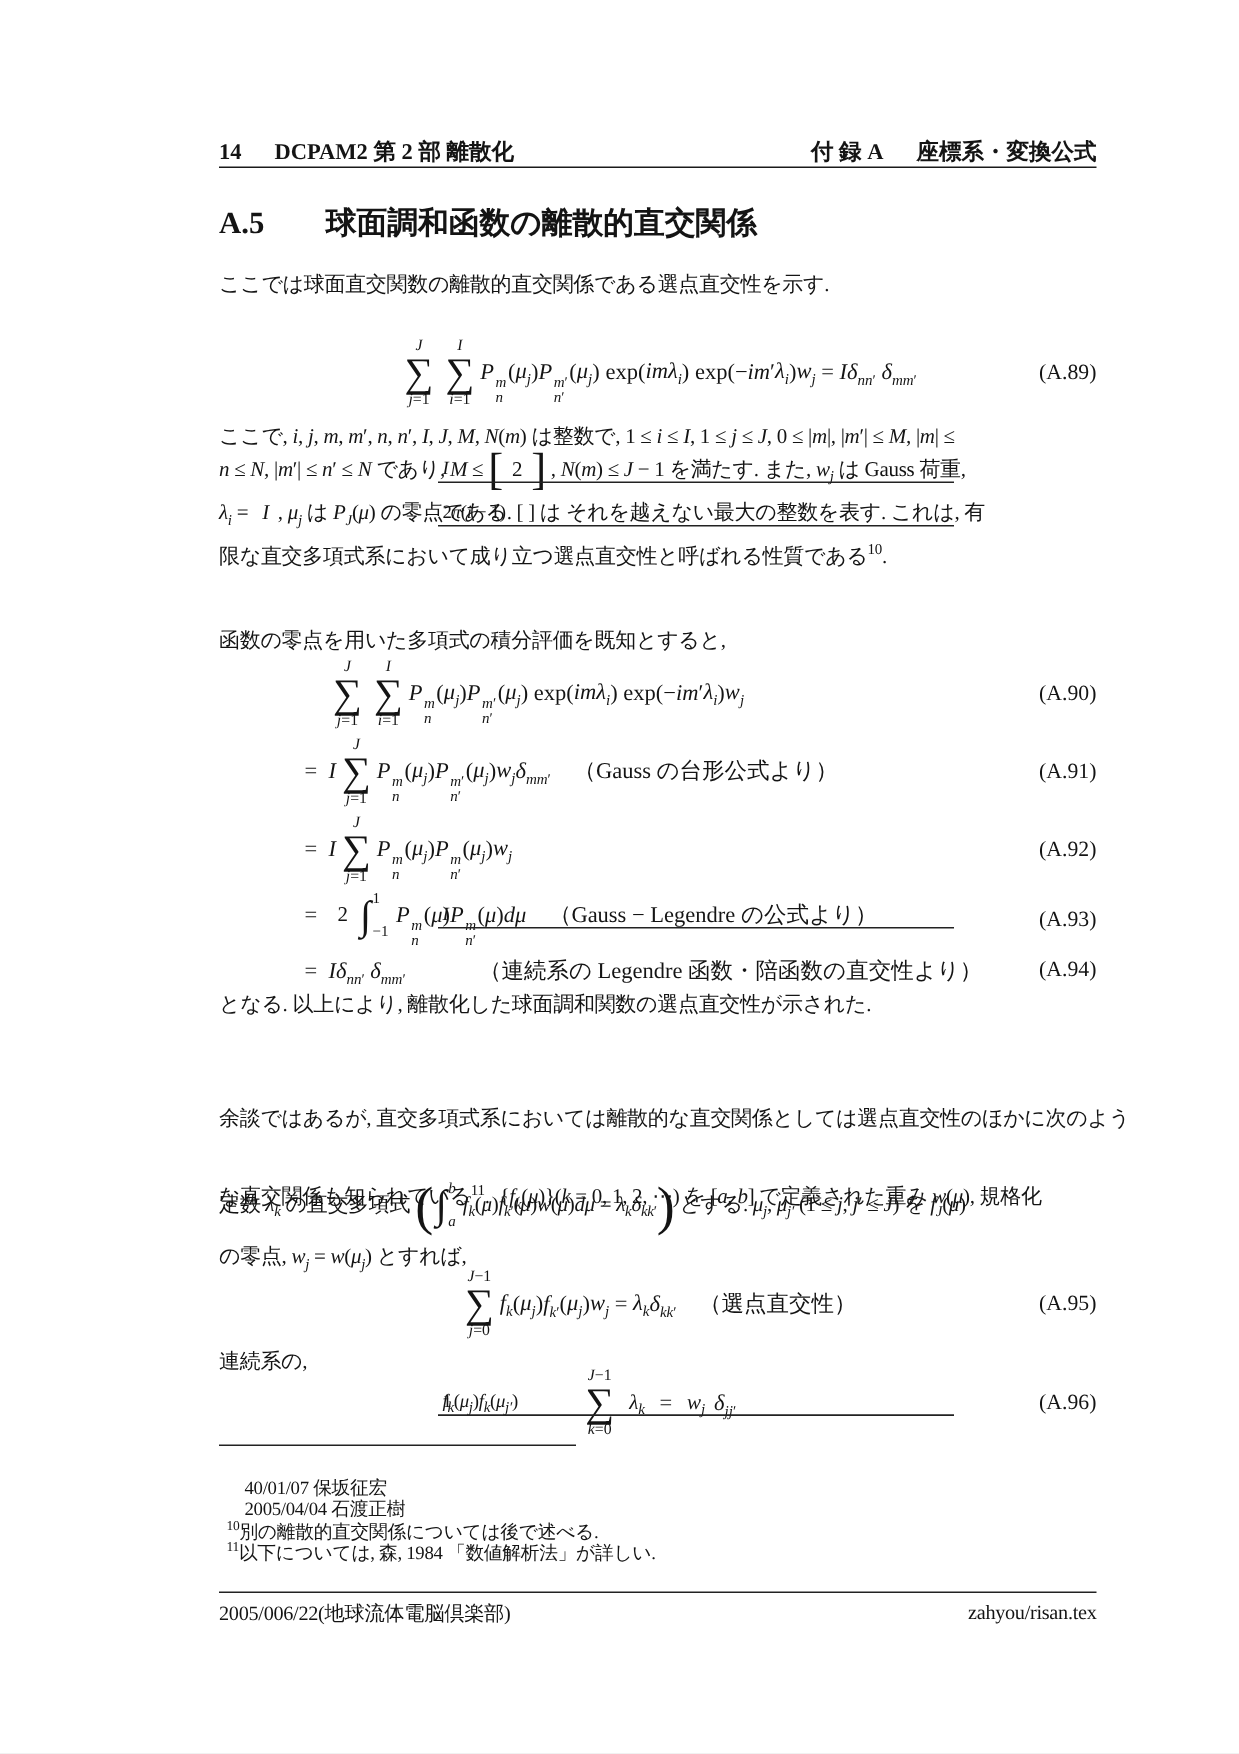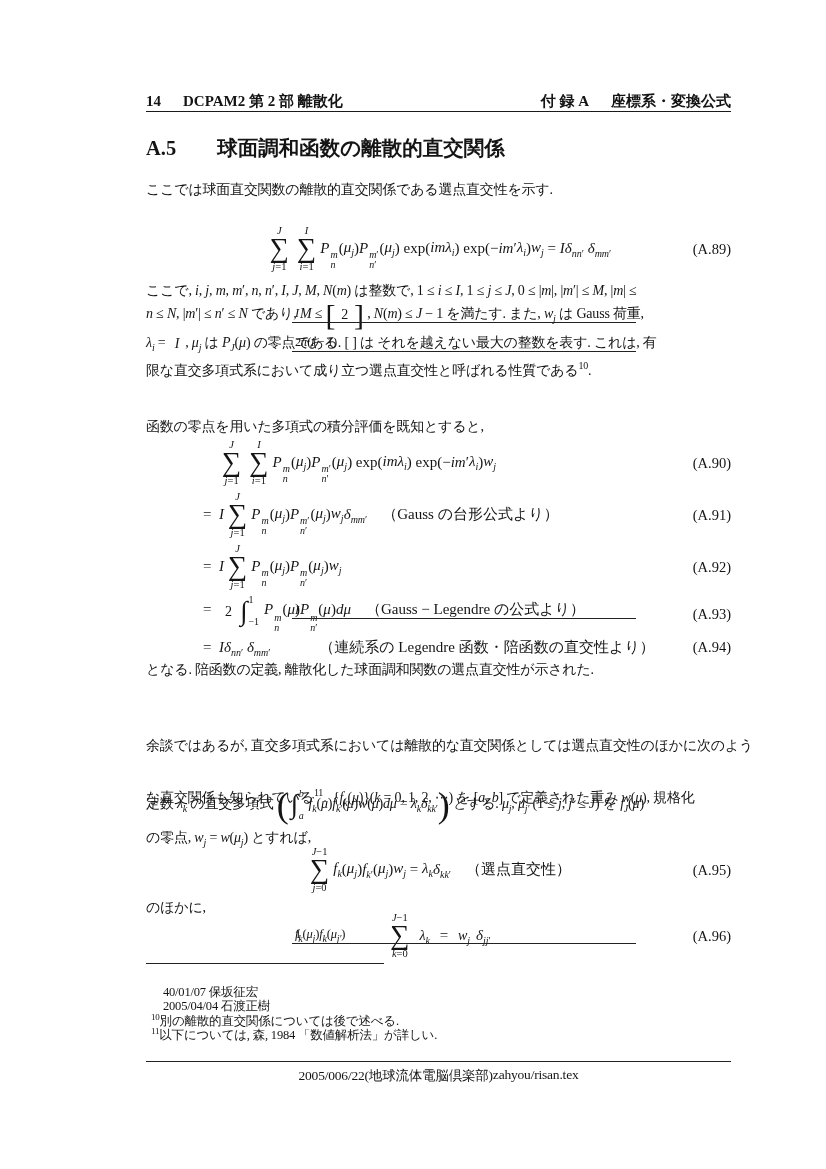--- a/index.html
+++ b/index.html
@@ -39,21 +39,21 @@
   .intw .intg{font-size:27px;line-height:1;}
   .intw .ilim{display:inline-flex;flex-direction:column;justify-content:space-between;height:32px;
               font-size:10px;line-height:1;margin-left:1px;margin-right:3px;}
   
   .fnrule{position:absolute;left:146px;top:963px;width:238px;border-top:1px solid #222;}
   .fn{position:absolute;left:146px;right:95px;font-size:12.5px;letter-spacing:-0.2px;white-space:nowrap;}
   .fn.date{padding-left:17px;}
   .fn.note{padding-left:5px;}
   .fn.note sup{font-size:9px;}
   .ftrule{position:absolute;left:146px;right:95px;top:1061px;border-top:1px solid #222;}
-  .ftr{position:absolute;left:146px;right:95px;top:1067px;display:flex;justify-content:center;
+  .ftr{position:absolute;left:146px;right:95px;top:1067px;display:flex;justify-content:space-between;
        font-size:13.5px;letter-spacing:-0.2px;}
 </style>
 </head>
 <body>
 
 <div class="page">
 
   <div class="hdr">
     <div>
       <span>14</span><span class="gap"></span><span>DCPAM2 第 2 部 離散化</span>
@@ -165,21 +165,21 @@
           <span><i>m</i></span>
           <span><i>n</i>′</span>
         </span>(<i>μ</i>)<i>dμ</i> （Gauss − Legendre の公式より）</span>
     <span class="tag">(A.93)</span>
   </div>
   <div class="eql" style="top:635px;height:24px;padding-left:57px">
     <span class="ebody">=&nbsp;&nbsp;<i>Iδ</i><sub><i>nn</i>′</sub> <i>δ</i><sub><i>mm</i>′</sub>   &nbsp;（連続系の Legendre 函数・陪函数の直交性より）</span>
     <span class="tag">(A.94)</span>
   </div>
 
-  <div class="tl" style="top:661px">となる. 陪函数の定義, 離散化した球面調和関数の選点直交性が示された.</div>
+  <div class="tl" style="top:661px">となる. 以上により, 離散化した球面調和関数の選点直交性が示された.</div>
 
   <div class="tl" style="top:737px">余談ではあるが, 直交多項式系においては離散的な直交関係としては選点直交性のほかに次のよう</div>
   <div class="tl" style="top:789px">な直交関係も知られている<sup>11</sup>.&nbsp;&nbsp;{<i>f<sub>k</sub></i>(<i>μ</i>)}(<i>k</i> = 0, 1, 2, ⋯) を [<i>a</i>, <i>b</i>] で定義された重み <i>w</i>(<i>μ</i>), 規格化</div>
   <div class="tl" style="top:781px;line-height:46px">定数 <i>λ<sub>k</sub></i> の直交多項式 <span class="bigp">(</span><span class="intw">
         <span class="intg">∫</span>
         <span class="ilim">
           <span><i>b</i></span>
           <span><i>a</i></span>
         </span>
       </span><i>f<sub>k</sub></i>(<i>μ</i>)<i>f</i><sub><i>k</i>′</sub>(<i>μ</i>)<i>w</i>(<i>μ</i>)<i>dμ</i> = <i>λ<sub>k</sub></i><i>δ</i><sub><i>kk</i>′</sub><span class="bigp">)</span> とする. <i>μ<sub>j</sub></i>, <i>μ<sub>j′</sub></i> (1 ≤ <i>j</i>, <i>j</i>′ ≤ <i>J</i>) を <i>f<sub>J</sub></i>(<i>μ</i>)</div>
@@ -187,21 +187,21 @@
 
   <div class="eqc" style="top:845px;height:50px">
     <span class="ebody"><span class="bigop">
           <span class="lim"><i>J</i>−1</span>
           <span class="op">∑</span>
           <span class="lim"><i>j</i>=0</span>
         </span><i>f<sub>k</sub></i>(<i>μ<sub>j</sub></i>)<i>f</i><sub><i>k</i>′</sub>(<i>μ<sub>j</sub></i>)<i>w<sub>j</sub></i> = <i>λ<sub>k</sub></i><i>δ</i><sub><i>kk</i>′</sub> （選点直交性）</span>
     <span class="tag">(A.95)</span>
   </div>
 
-  <div class="tl" style="top:899px">のほかに,</div>
+  <div class="tl" style="top:899px">連続系の,</div>
 
   <div class="eqc" style="top:913px;height:46px">
     <span class="ebody"><span class="bigop">
           <span class="lim"><i>J</i>−1</span>
           <span class="op">∑</span>
           <span class="lim"><i>k</i>=0</span>
         </span><span class="frac">
           <span class="fn"><i>f<sub>k</sub></i>(<i>μ<sub>j</sub></i>)<i>f<sub>k</sub></i>(<i>μ<sub>j′</sub></i>)</span>
           <span><i>λ<sub>k</sub></i></span>
         </span> = <span class="frac">

